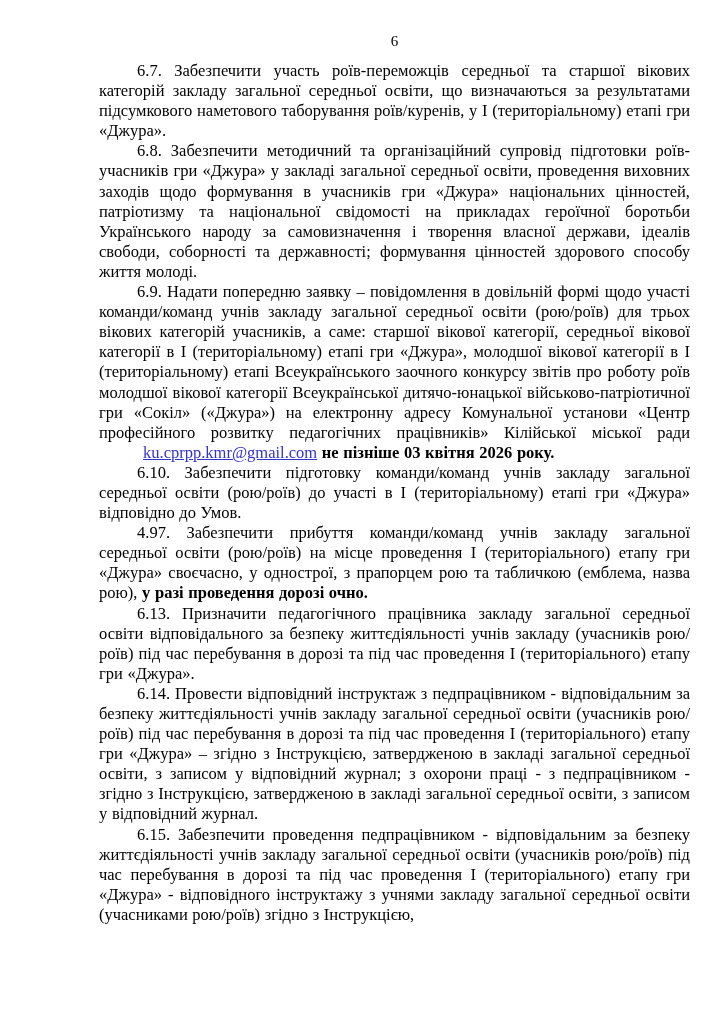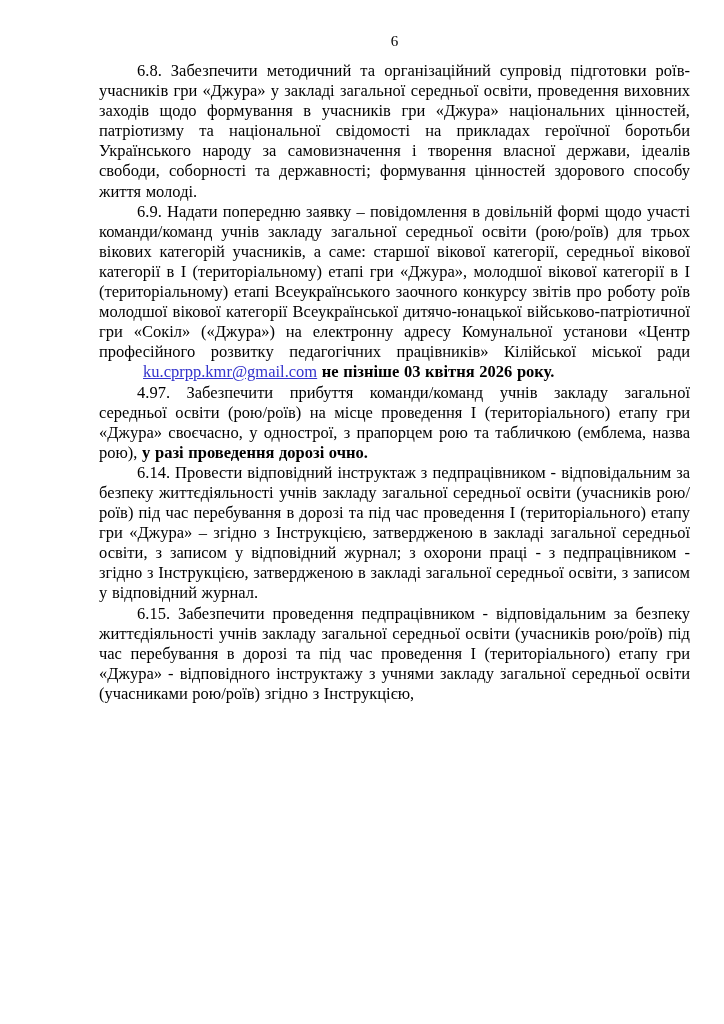--- a/index.html
+++ b/index.html
@@ -48,28 +48,31 @@
 </style>
 </head>
 <body>
 
 <div class="page">
 
   <div class="page-number">6</div>
 
   <div class="content">
 
+    <p>6.7. Забезпечити участь роїв-переможців середньої та старшої вікових категорій закладу загальної середньої освіти, що визначаються за результатами підсумкового наметового таборування роїв/куренів, у І (територіальному) етапі гри «Джура».</p>
 
     <p>6.8. Забезпечити методичний та організаційний супровід підготовки роїв-учасників гри «Джура» у закладі загальної середньої освіти, проведення виховних заходів щодо формування в учасників гри «Джура» національних цінностей, патріотизму та національної свідомості на прикладах героїчної боротьби Українського народу за самовизначення і творення власної держави, ідеалів свободи, соборності та державності; формування цінностей здорового способу життя молоді.</p>
 
     <p><span>6.9. Надати попередню заявку – повідомлення в довільній формі щодо участі команди/команд учнів закладу загальної середньої освіти (рою/роїв) для трьох вікових категорій учасників, а саме: старшої вікової категорії, середньої вікової категорії в І (територіальному) етапі гри «Джура», молодшої вікової категорії в І (територіальному) етапі Всеукраїнського заочного конкурсу звітів про роботу роїв молодшої вікової категорії Всеукраїнської дитячо-юнацької військово-патріотичної гри «Сокіл» («Джура») на електронну адресу Комунальної установи «Центр професійного розвитку педагогічних працівників» Кілійської міської ради</span> <a class="email-link">ku.cprpp.kmr@gmail.com</a> <b>не пізніше 03 квітня 2026 року.</b></p>
 
+    <p>6.10. Забезпечити підготовку команди/команд учнів закладу загальної середньої освіти (рою/роїв) до участі в І (територіальному) етапі гри «Джура» відповідно до Умов.</p>
 
     <p><span>4.97. Забезпечити прибуття команди/команд учнів закладу загальної середньої освіти (рою/роїв) на місце проведення І (територіального) етапу гри «Джура» своєчасно, у однострої, з прапорцем рою та табличкою (емблема, назва рою),</span> <b>у разі проведення дорозі очно.</b></p>
 
 
+    <p>6.13. Призначити педагогічного працівника закладу загальної середньої освіти відповідального за безпеку життєдіяльності учнів закладу (учасників рою/роїв) під час перебування в дорозі та під час проведення І (територіального) етапу гри «Джура».</p>
 
     <p>6.14. Провести відповідний інструктаж з педпрацівником - відповідальним за безпеку життєдіяльності учнів закладу загальної середньої освіти (учасників рою/роїв) під час перебування в дорозі та під час проведення І (територіального) етапу гри «Джура» – згідно з Інструкцією, затвердженою в закладі загальної середньої освіти, з записом у відповідний журнал; з охорони праці - з педпрацівником - згідно з Інструкцією, затвердженою в закладі загальної середньої освіти, з записом у відповідний журнал.</p>
 
     <p>6.15. Забезпечити проведення педпрацівником - відповідальним за безпеку життєдіяльності учнів закладу загальної середньої освіти (учасників рою/роїв) під час перебування в дорозі та під час проведення І (територіального) етапу гри «Джура» - відповідного інструктажу з учнями закладу загальної середньої освіти (учасниками рою/роїв) згідно з Інструкцією,</p>
 
   </div>
 </div>
 
 </body></html>

